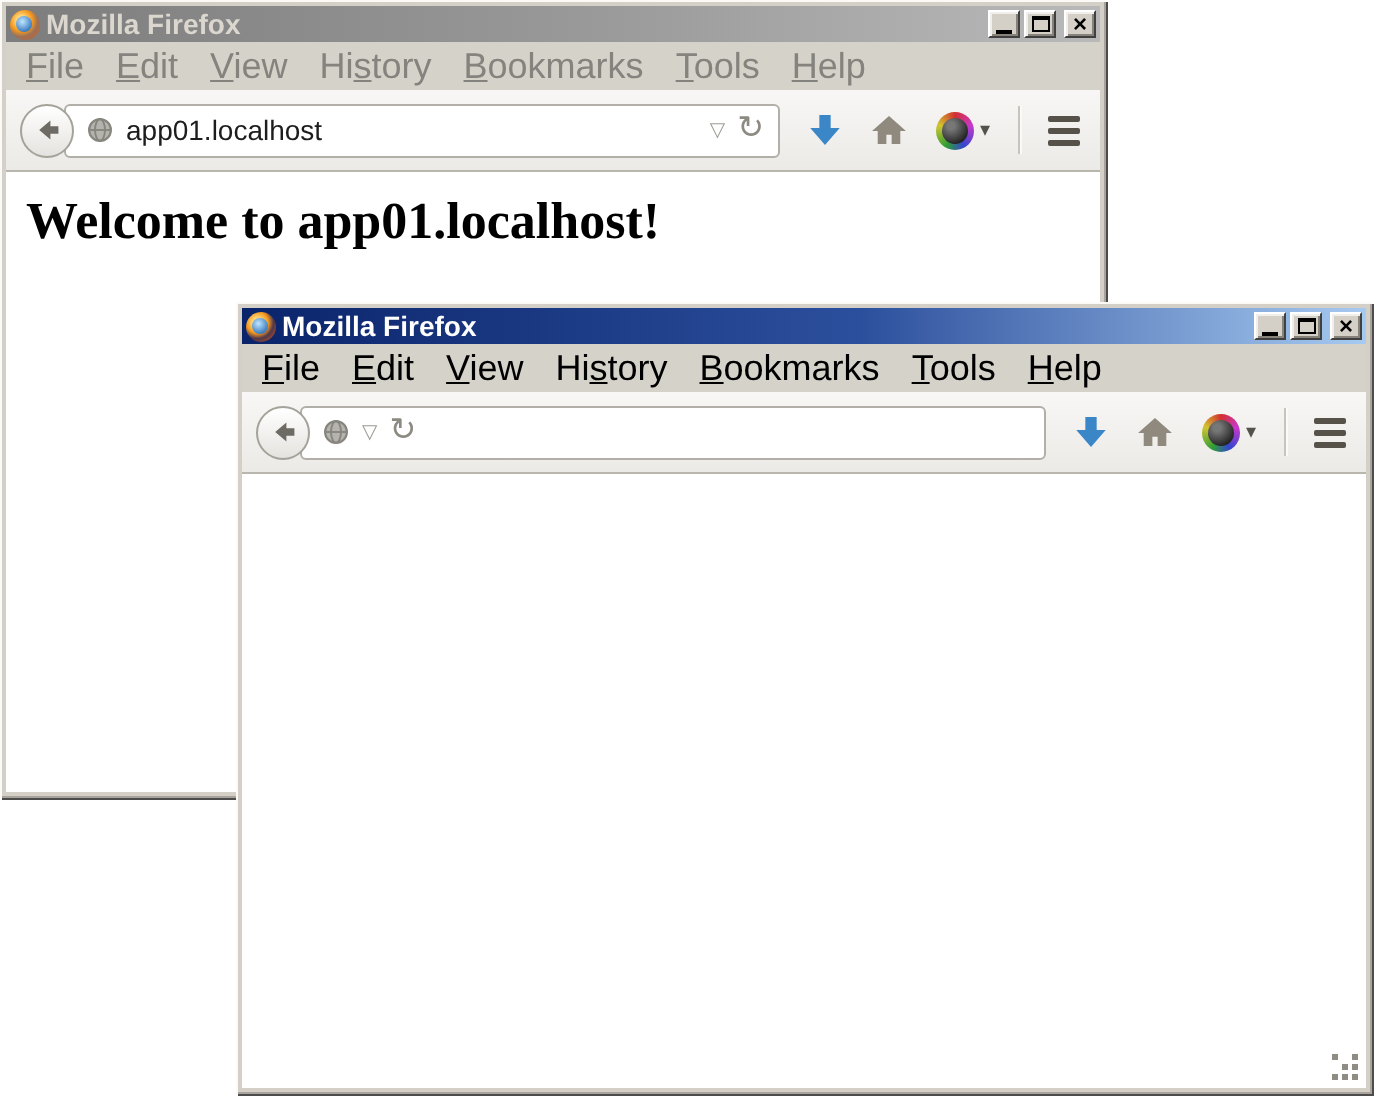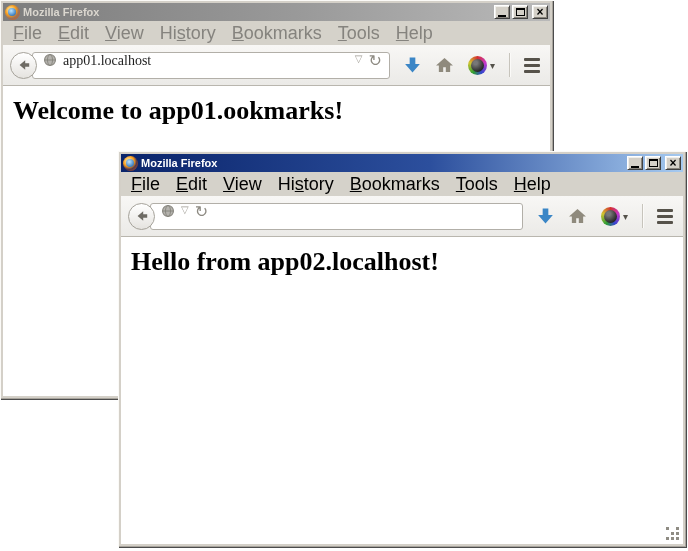--- a/index.html
+++ b/index.html
@@ -14,21 +14,21 @@
     display:flex; flex-direction:column;
     box-shadow: inset 1px 1px 0 #fbfaf7, inset -1px -1px 0 #a8a49c, 1px 1px 0 #4c4c4c;
   }
   .win1 { left:0;   top:0;    width:553px; height:399px; z-index:1; }
   .win2 { left:118px; top:151px; width:568px; height:396px; z-index:2; }
 
   
   .titlebar { height:18px; flex:0 0 18px; display:flex; align-items:center; padding:0 2px; gap:3px; }
   .win1 .titlebar { background:linear-gradient(to right,#7d7d7d,#9a9a9a 55%,#b9b9b9); color:#dbd7cf; }
   .win2 .titlebar { background:linear-gradient(to right,#0a246a,#2c4f9d 55%,#a6caf0); color:#ffffff; }
-  .title-text { flex:1; font-size:11px; font-weight:bold; white-space:nowrap; overflow:hidden; }
+  .title-text { flex:1; font-size:14px; font-weight:bold; white-space:nowrap; overflow:hidden; }
 
   .fficon { width:15px; height:15px; border-radius:50%; position:relative; flex:0 0 15px;
     background:radial-gradient(circle at 38% 35%, #ffd67a 0 18%, #f59a1d 40%, #d6581057 60%, #e2590c 100%); }
   .fficon::after { content:""; position:absolute; left:3px; top:3px; width:8px; height:8px; border-radius:50%;
     background:radial-gradient(circle at 40% 35%, #bfe6ff, #3e7fc1 70%, #1d4e8f); }
 
   .winbtns { display:flex; align-items:center; gap:2px; }
   .wbtn { width:16px; height:14px; background:#d4d0c8; border:1px solid; border-color:#ffffff #404040 #404040 #ffffff;
     box-shadow: inset 1px 1px 0 #f0efeb, inset -1px -1px 0 #87837b;
     display:flex; align-items:center; justify-content:center; box-sizing:border-box; padding:0; }
@@ -45,22 +45,22 @@
   .menu-item u { text-decoration:underline; }
 
   
   .toolbar { height:41px; flex:0 0 41px; display:flex; align-items:center;
     background:linear-gradient(#f8f7f5,#ebeae7); border-bottom:1px solid #b9b6ae; box-sizing:border-box;
     padding:0 10px 0 7px; }
   .backbtn { width:27px; height:27px; border-radius:50%; background:linear-gradient(#ffffff,#e5e3df);
     border:1px solid #a5a29a; display:flex; align-items:center; justify-content:center;
     padding:0; z-index:2; flex:0 0 27px; }
   .urlbar { flex:1; height:27px; background:#ffffff; border:1px solid #b2afa8; border-radius:3px;
-    display:flex; gap:6px; padding:0 7px 0 10px; margin-left:-5px; box-sizing:border-box;
-    font-size:14px; color:#1d1d1d;font-family:Liberation Serif, serif; }
+    display:flex; align-items:center; gap:6px; padding:0 7px 0 10px; margin-left:-5px; box-sizing:border-box;
+    font-size:14px; color:#1d1d1d; }
   .url-text { flex:1; white-space:nowrap; overflow:hidden; }
   .url-drop { color:#a09d95; font-size:10px; }
   .reload { color:#8d8a82; font-size:16px; line-height:1; }
   .tbtn { background:none; border:none; padding:0; margin:0 0 0 14px; display:flex; align-items:center; justify-content:center; }
   .wheel { width:19px; height:19px; border-radius:50%; position:relative;
     background:conic-gradient(#d23030,#c937c9 70deg,#3446cf 150deg,#2f9e35 210deg,#d2c52f 290deg,#d23030); }
   .wheel::after { content:""; position:absolute; inset:3px; border-radius:50%;
     background:radial-gradient(circle at 35% 30%, #777 0 15%, #222 75%); }
   .caret { color:#55524b; font-size:10px; margin-left:3px; }
   .tsep { width:1px; height:24px; background:#c7c4bc; box-shadow:1px 0 0 #fbfaf8; margin-left:14px; }
@@ -139,21 +139,21 @@
     <span class="tsep"></span>
     <button class="tbtn">
       <span class="burger">
           <span></span>
           <span></span>
           <span></span>
         </span>
     </button>
   </div>
   <div class="content">
-    <h1>Welcome to app01.ookmarks!</h1>
+    <h1>Welcome to app01.localhost!</h1>
   </div>
 </div>
 
 <div class="win win2">
   <div class="titlebar">
     <span class="fficon"></span>
     <span class="title-text">Mozilla Firefox</span>
     <span class="winbtns">
       <button class="wbtn">
           <span class="g-min"></span>
@@ -207,19 +207,18 @@
     <span class="tsep"></span>
     <button class="tbtn">
       <span class="burger">
           <span></span>
           <span></span>
           <span></span>
         </span>
     </button>
   </div>
   <div class="content">
-    <h1>Hello from app02.localhost!</h1>
     <span class="grip">
         <i class="hi"></i>
         <i class="lo"></i>
       </span>
   </div>
 </div>
 
 </body></html>

